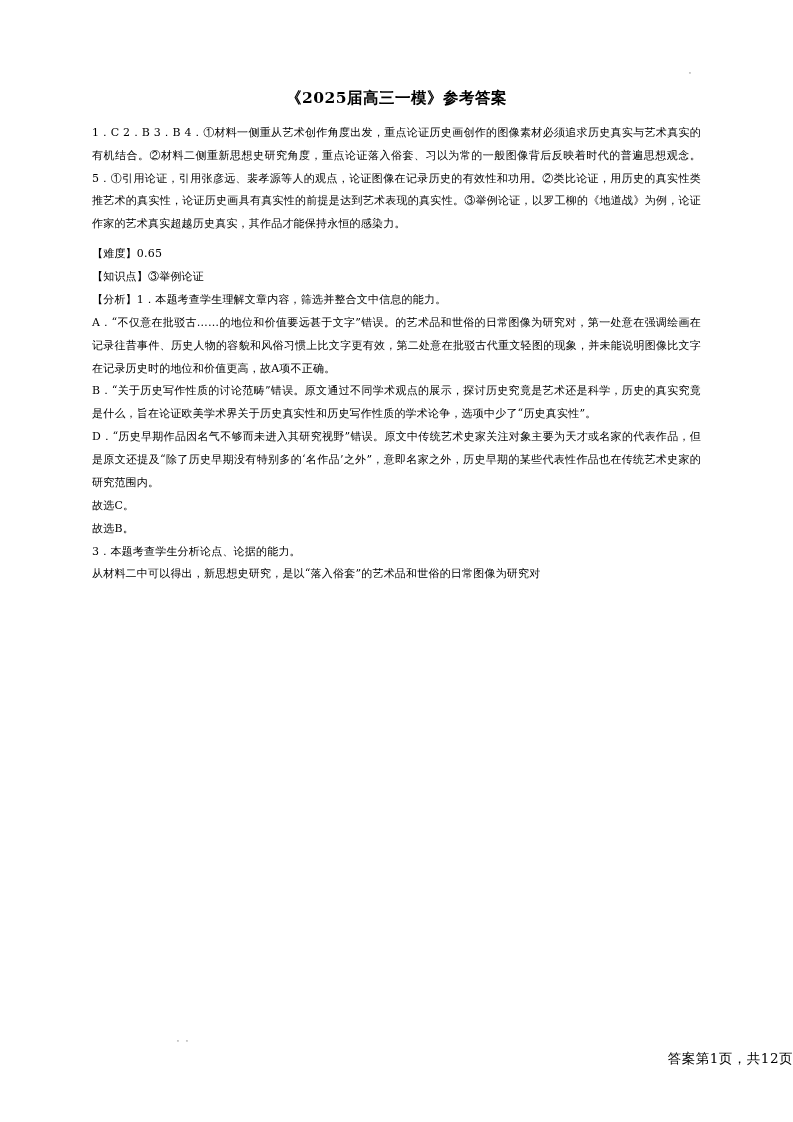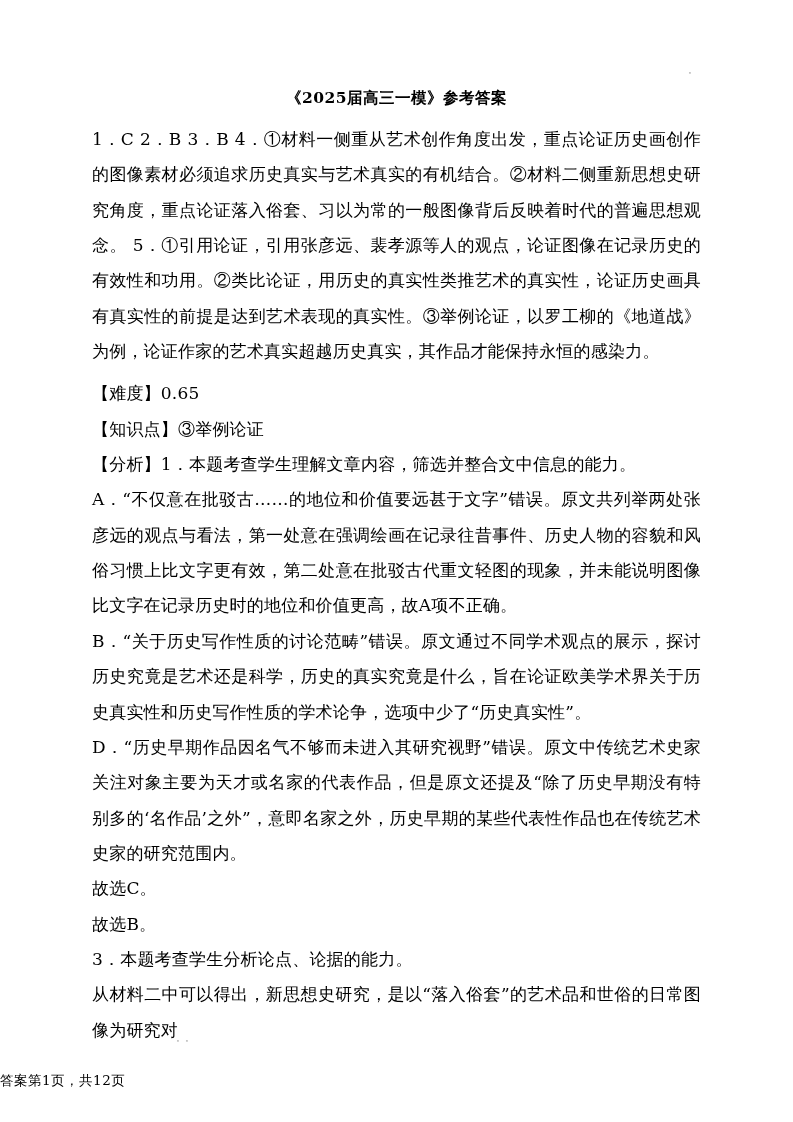--- a/index.html
+++ b/index.html
@@ -22,33 +22,33 @@
   }
   .doc-title {
     text-align: center;
     font-size: 15.5px;
     font-weight: bold;
     letter-spacing: 0.5px;
     margin: 8px 0 11px 0;
     line-height: 1.6;
   }
   .para {
-    font-size: 17px;
+    font-size: 11px;
     line-height: 2.08;
     text-align: justify;
     text-justify: inter-ideograph;
     margin: 0;
     letter-spacing: 0.2px;
   }
   .footer {
     position: absolute;
     left: 0;
     right: 0;
-    bottom: 32px;
-    text-align: left;
+    bottom: 54px;
+    text-align: right;
     font-size: 13.5px;
     font-family: "DejaVu Serif", "Liberation Serif", serif;
     letter-spacing: 0.5px;
   }
   .tiny-mark {
     position: absolute;
     font-size: 9px;
     color: #9a9a9a;
   }
   .mark-top { top: 64px; right: 96px; }
@@ -64,21 +64,21 @@
 
   <div class="doc-title">《2025届高三一模》参考答案</div>
 
   <p class="para">1．C    2．B    3．B    4．①材料一侧重从艺术创作角度出发，重点论证历史画创作的图像素材必须追求历史真实与艺术真实的有机结合。②材料二侧重新思想史研究角度，重点论证落入俗套、习以为常的一般图像背后反映着时代的普遍思想观念。    5．①引用论证，引用张彦远、裴孝源等人的观点，论证图像在记录历史的有效性和功用。②类比论证，用历史的真实性类推艺术的真实性，论证历史画具有真实性的前提是达到艺术表现的真实性。③举例论证，以罗工柳的《地道战》为例，论证作家的艺术真实超越历史真实，其作品才能保持永恒的感染力。</p>
 
   <div class="spacer-block"></div>
 
   <p class="para">【难度】0.65</p>
   <p class="para">【知识点】③举例论证</p>
   <p class="para">【分析】1．本题考查学生理解文章内容，筛选并整合文中信息的能力。</p>
-  <p class="para">A．“不仅意在批驳古……的地位和价值要远甚于文字”错误。原文共列举两处张彦远的观点与看法，第一处意在强调绘画在记录往昔事件、历史人物的容貌和风俗习惯上比文字更有效，第二处意在批驳古代重文轻图的现象，并未能说明图像比文字在记录历史时的地位和价值更高，故A项不正确。</p>
+  <p class="para">A．“不仅意在批驳古……的地位和价值要远甚于文字”错误。的艺术品和世俗的日常图像为研究对，第一处意在强调绘画在记录往昔事件、历史人物的容貌和风俗习惯上比文字更有效，第二处意在批驳古代重文轻图的现象，并未能说明图像比文字在记录历史时的地位和价值更高，故A项不正确。</p>
   <p class="para">B．“关于历史写作性质的讨论范畴”错误。原文通过不同学术观点的展示，探讨历史究竟是艺术还是科学，历史的真实究竟是什么，旨在论证欧美学术界关于历史真实性和历史写作性质的学术论争，选项中少了“历史真实性”。</p>
   <p class="para">D．“历史早期作品因名气不够而未进入其研究视野”错误。原文中传统艺术史家关注对象主要为天才或名家的代表作品，但是原文还提及“除了历史早期没有特别多的‘名作品’之外”，意即名家之外，历史早期的某些代表性作品也在传统艺术史家的研究范围内。</p>
   <p class="para">故选C。</p>
   <p class="para">故选B。</p>
   <p class="para">3．本题考查学生分析论点、论据的能力。</p>
   <p class="para">从材料二中可以得出，新思想史研究，是以“落入俗套”的艺术品和世俗的日常图像为研究对</p>
 
   <div class="tiny-mark mark-bottom">。。</div>
 
   <div class="footer">答案第1页，共12页</div>

